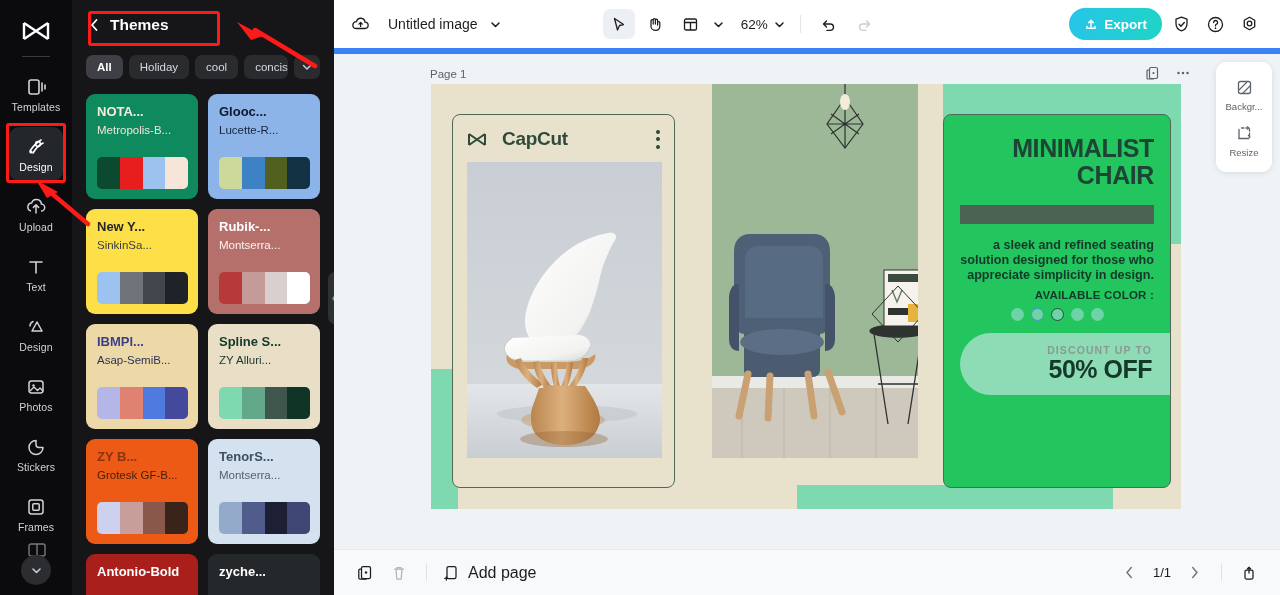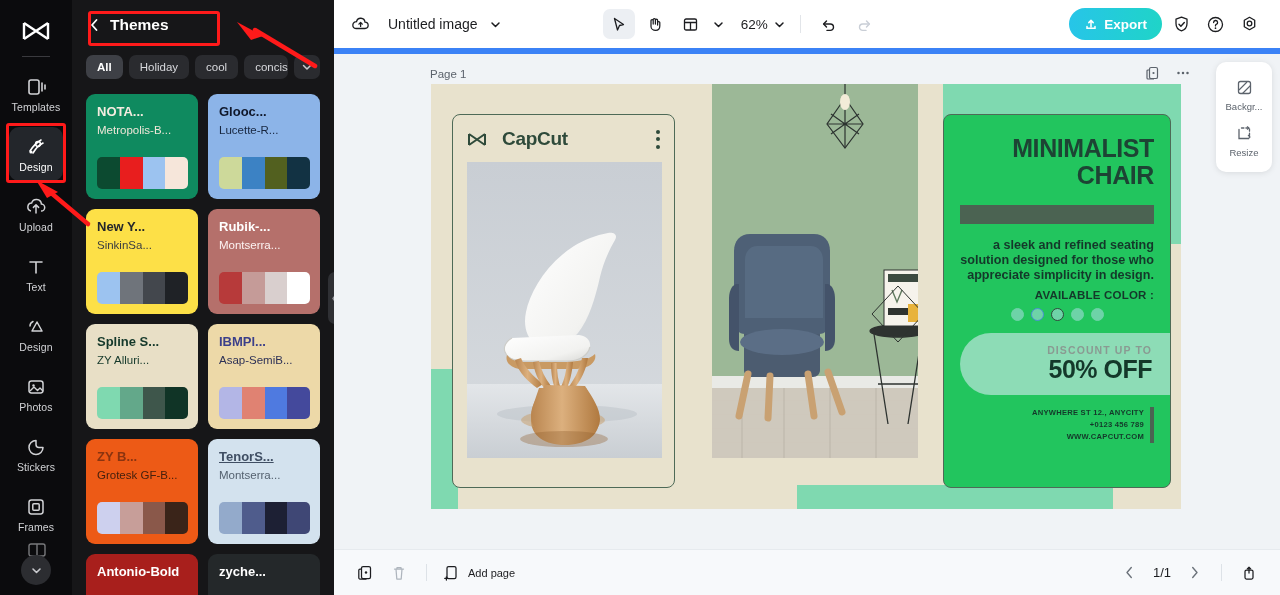--- a/index.html
+++ b/index.html
@@ -169,21 +169,21 @@
   .rt-ic { height: 20px; display:flex; align-items:center; justify-content:center; }
   .rt-lab { font-size: 9.5px; color: #5c636c; margin-top: 4px; white-space: nowrap; }
 
   
   .bottombar {
     height: 46px; background: #f7f9fb; border-top: 1px solid #e6eaee;
     display: flex; align-items: center; padding: 0 20px; gap: 12px;
   }
   .bb-ic { width: 22px; height: 22px; display:flex; align-items:center; justify-content:center; cursor:pointer; }
   .bb-div { width: 1px; height: 17px; background: #dde2e7; margin: 0 4px; }
-  .bb-add { display: flex; align-items: center; gap: 7px; cursor: pointer; font-size: 11px; color: #1c1d20; }
+  .bb-add { display: flex; align-items: center; gap: 7px; cursor: pointer; font-size: 16px; color: #1c1d20; }
   .bb-right { margin-left: auto; display: flex; align-items: center; gap: 12px; }
   .bb-page { font-size: 13px; color: #1c1d20; }
 
   
   .anno { position: absolute; pointer-events: none; z-index: 50; }
   .anno-box { border: 3px solid #ff1a1a; border-radius: 3px; }
   svg { display: block; }
 </style>
 </head>
 <body>
@@ -354,52 +354,52 @@
         <div class="theme-card" style="background: rgb(181, 112, 107);">
           <div class="tc-title" style="color: rgb(255, 255, 255);">Rubik-...</div>
           <div class="tc-sub" style="color: rgb(253, 243, 242);">Montserra...</div>
           <div class="tc-swatch">
             <i style="background: rgb(183, 58, 58);"></i>
             <i style="background: rgb(197, 155, 152);"></i>
             <i style="background: rgb(217, 207, 206);"></i>
             <i style="background: rgb(255, 255, 255);"></i>
           </div>
         </div>
+        <div class="theme-card" style="background: rgb(237, 217, 168);">
+          <div class="tc-title" style="color: rgb(59, 63, 138);">IBMPl...</div>
+          <div class="tc-sub" style="color: rgb(45, 49, 86);">Asap-SemiB...</div>
+          <div class="tc-swatch">
+            <i style="background: rgb(179, 182, 230);"></i>
+            <i style="background: rgb(224, 130, 114);"></i>
+            <i style="background: rgb(79, 122, 224);"></i>
+            <i style="background: rgb(68, 73, 156);"></i>
+          </div>
+        </div>
         <div class="theme-card" style="background: rgb(232, 223, 198);">
           <div class="tc-title" style="color: rgb(20, 56, 42);">Spline S...</div>
           <div class="tc-sub" style="color: rgb(20, 56, 42);">ZY Alluri...</div>
           <div class="tc-swatch">
             <i style="background: rgb(127, 217, 176);"></i>
             <i style="background: rgb(99, 168, 138);"></i>
             <i style="background: rgb(62, 86, 75);"></i>
             <i style="background: rgb(16, 52, 38);"></i>
           </div>
         </div>
-        <div class="theme-card" style="background: rgb(237, 217, 168);">
-          <div class="tc-title" style="color: rgb(59, 63, 138);">IBMPl...</div>
-          <div class="tc-sub" style="color: rgb(45, 49, 86);">Asap-SemiB...</div>
-          <div class="tc-swatch">
-            <i style="background: rgb(179, 182, 230);"></i>
-            <i style="background: rgb(224, 130, 114);"></i>
-            <i style="background: rgb(79, 122, 224);"></i>
-            <i style="background: rgb(68, 73, 156);"></i>
-          </div>
-        </div>
         <div class="theme-card" style="background: rgb(237, 90, 22);">
           <div class="tc-title" style="color: rgb(138, 52, 16);">ZY B...</div>
           <div class="tc-sub" style="color: rgb(70, 32, 13);">Grotesk GF-B...</div>
           <div class="tc-swatch">
             <i style="background: rgb(205, 208, 238);"></i>
             <i style="background: rgb(199, 158, 153);"></i>
             <i style="background: rgb(138, 88, 74);"></i>
             <i style="background: rgb(58, 36, 25);"></i>
           </div>
         </div>
         <div class="theme-card" style="background: rgb(211, 226, 238);">
-          <div class="tc-title" style="color: rgb(63, 78, 99); text-decoration: underline;">TenorS...</div>
+          <div class="tc-title" style="color: rgb(63, 78, 99);">TenorS...</div>
           <div class="tc-sub" style="color: rgb(84, 97, 111);">Montserra...</div>
           <div class="tc-swatch">
             <i style="background: rgb(147, 170, 203);"></i>
             <i style="background: rgb(79, 92, 140);"></i>
             <i style="background: rgb(29, 32, 52);"></i>
             <i style="background: rgb(63, 71, 117);"></i>
           </div>
         </div>
         <div class="theme-card" style="background: rgb(168, 31, 28);">
           <div class="tc-title" style="color: rgb(255, 255, 255);">Antonio-Bold</div>
@@ -670,28 +670,20 @@
               <i style="background: rgb(110, 211, 168); border: 1.4px solid rgb(110, 211, 168);"></i>
               <i style="background: rgb(110, 211, 168); border: 1.4px solid rgb(74, 143, 214);"></i>
               <i style="background: rgb(110, 211, 168); border: 1.4px solid rgb(47, 74, 58);"></i>
               <i style="background: rgb(110, 211, 168); border: 1.4px solid rgb(110, 211, 168);"></i>
               <i style="background: rgb(110, 211, 168); border: 1.4px solid rgb(110, 211, 168);"></i>
             </div>
           <div class="ab-discount">
             <div class="ab-disc-small">DISCOUNT UP TO</div>
             <div class="ab-disc-big">50% OFF</div>
           </div>
-          <div class="ab-contact">
-            <div class="ab-contact-lines">
-              <div>ANYWHERE ST 12., ANYCITY</div>
-              <div>+0123 456 789</div>
-              <div>WWW.CAPCUT.COM</div>
-            </div>
-            <div class="ab-contact-bar"></div>
-          </div>
         </div>
       </div>
 
       <div class="right-tools">
         <div class="rt-item">
           <span class="rt-ic">
             <svg width="19" height="19" viewBox="0 0 19 19">
                 <rect x="3.5" y="3.5" width="12" height="12" rx="2" stroke="#5c636c" stroke-width="1.3" fill="none"></rect>
                 <path d="M4 12l8-8M7.5 15.5l8-8" stroke="#5c636c" stroke-width="1.1"></path>
               </svg>

